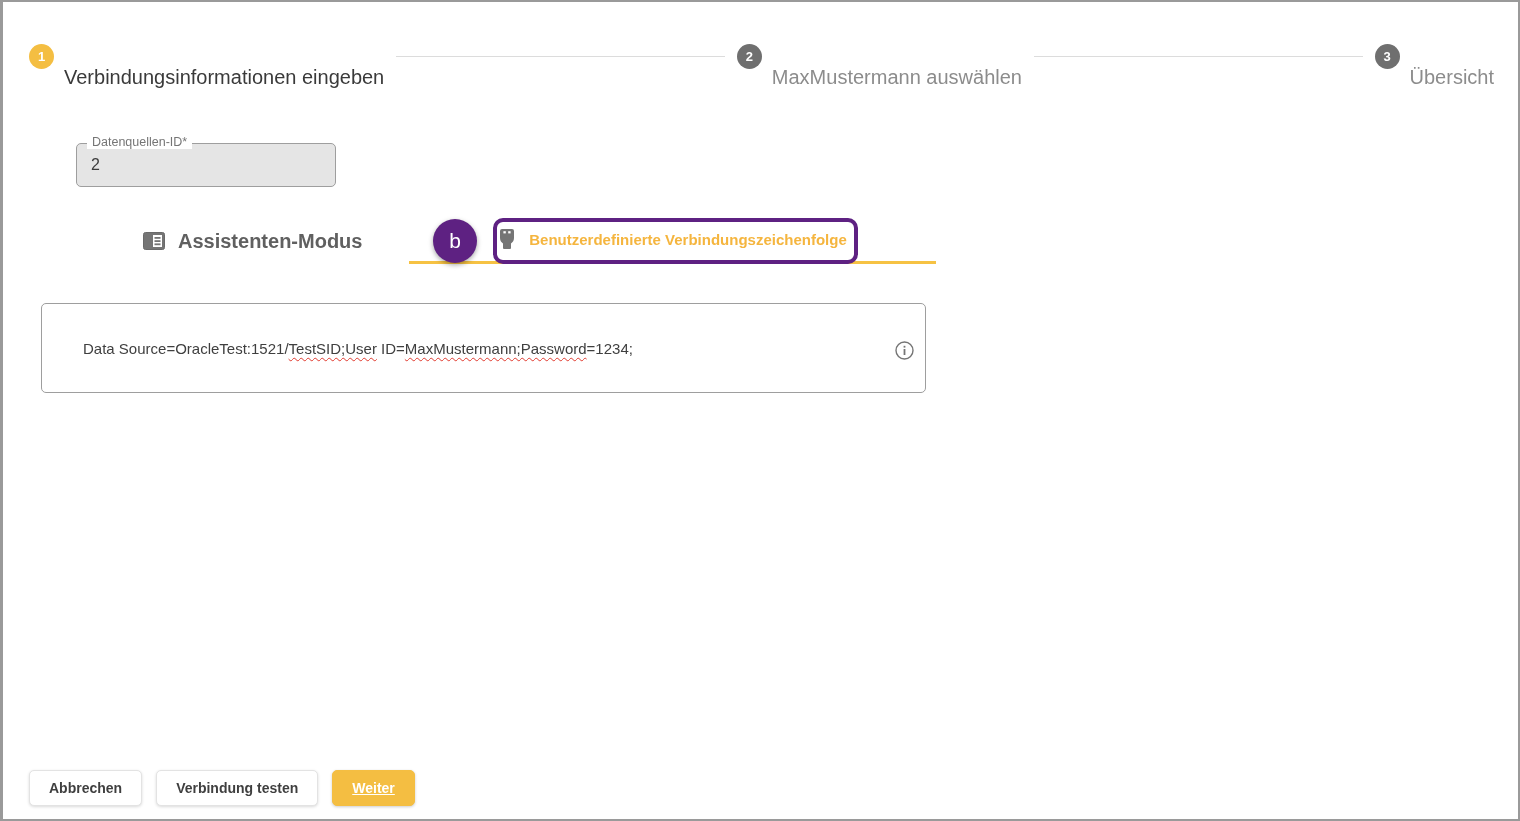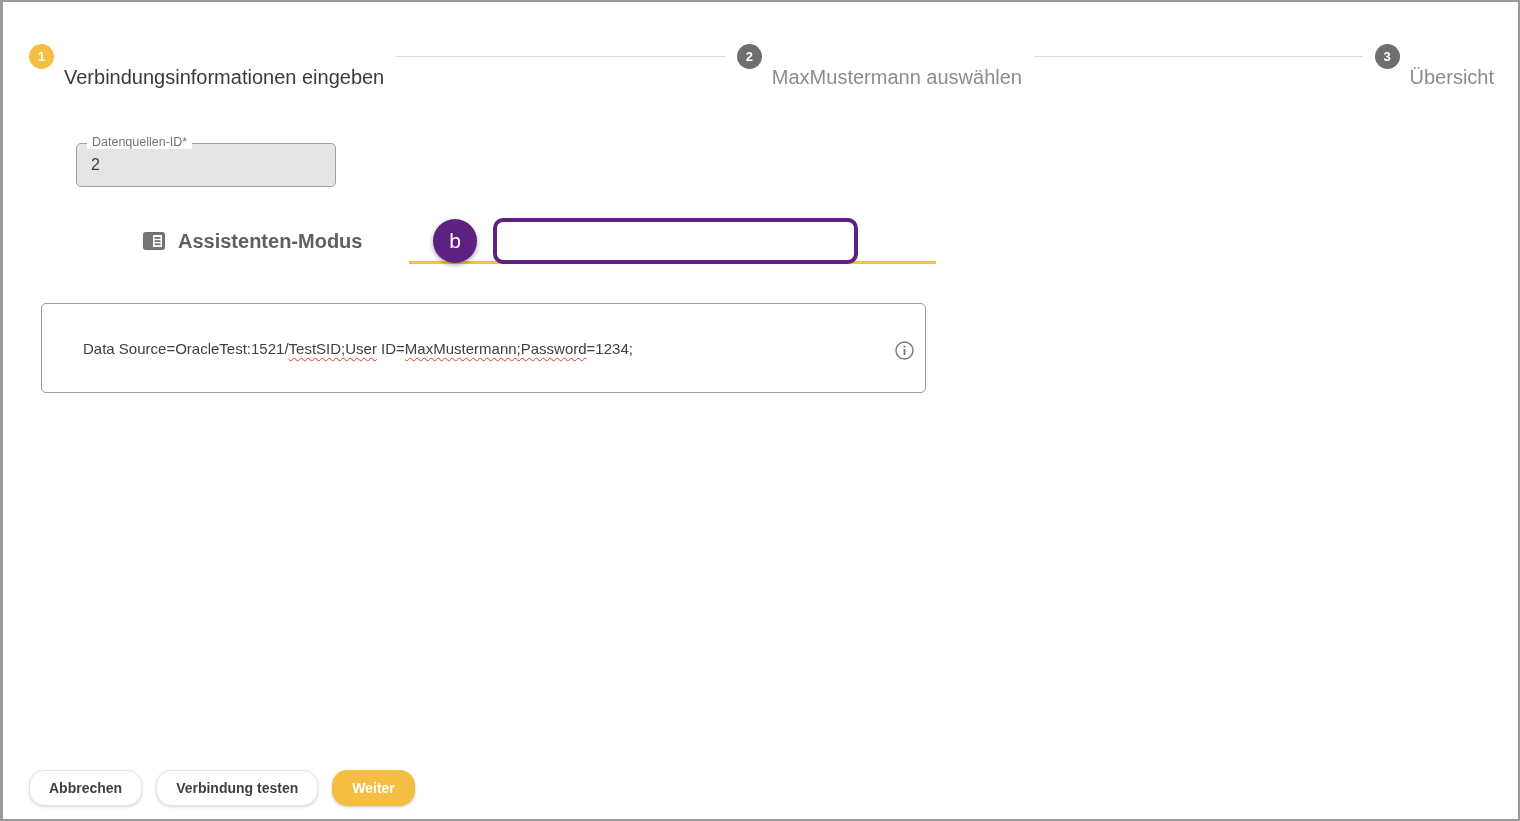--- a/index.html
+++ b/index.html
@@ -115,30 +115,31 @@
     font-size:14.5px; color:#2b2b2b;
   }
   .info-line a { color:#3b2fd6; text-decoration:underline; cursor:pointer; }
 
   
   .footer {
     position:absolute; left:26px; top:768px;
     display:flex; gap:14px; align-items:center;
   }
   .btn {
-    height:36px; padding:0 19px; border-radius:15px;
+    height:36px; padding:0 19px; border-radius:5px;
     font-family:"Liberation Sans", sans-serif;
     font-size:14px; font-weight:bold; cursor:pointer;
     display:flex; align-items:center; justify-content:center;
     border:1px solid #e3e3e3; background:#ffffff; color:#3f3f3f;
     box-shadow:0 1px 3px rgba(0,0,0,0.15);
   }
   .btn.primary {
     background:#f4be42; border-color:#f4be42; color:#ffffff;
     box-shadow:0 1px 3px rgba(0,0,0,0.2);
+    text-decoration:underline;
   }
 </style>
 </head>
 <body>
 
 <div class="frame">
 
   <div class="stepper">
     <div class="step">
       <div class="step-circle active">1</div>
@@ -168,20 +169,30 @@
         <rect x="0.5" y="0.5" width="21" height="17" rx="2" fill="#757575" stroke="#6a6a6a"></rect>
         <rect x="10" y="3" width="9" height="12" fill="#ffffff"></rect>
         <rect x="11.5" y="5" width="6" height="1.8" fill="#757575"></rect>
         <rect x="11.5" y="8.2" width="6" height="1.8" fill="#757575"></rect>
         <rect x="11.5" y="11.4" width="6" height="1.8" fill="#757575"></rect>
       </svg>
     </span>
     <span class="tab-label">Assistenten-Modus</span>
   </div>
 
+  <div class="tab-active">
+    <span style="display:flex;">
+      <svg width="18" height="22" viewBox="0 0 18 22">
+        <path d="M4 1 h10 a2 2 0 0 1 2 2 v7 c0 3 -1.6 4.4 -3 5.4 V20 a1 1 0 0 1 -1 1 H6 a1 1 0 0 1 -1 -1 v-4.6 C3.6 14.4 2 13 2 10 V3 a2 2 0 0 1 2 -2 z" fill="#757575"></path>
+        <rect x="5.4" y="3.2" width="2.4" height="2.2" fill="#ffffff"></rect>
+        <rect x="10.2" y="3.2" width="2.4" height="2.2" fill="#ffffff"></rect>
+      </svg>
+    </span>
+    <span class="tab-label">Benutzerdefinierte Verbindungszeichenfolge</span>
+  </div>
   <div class="tab-indicator"></div>
 
   <div class="annotation-box"></div>
   <div class="annotation-circle">b</div>
 
   <div class="conn-box">
     <div class="conn-text" role="textbox">
       <span>Data Source=OracleTest:1521/</span><span class="misspell">TestSID;User</span><span> ID=</span><span class="misspell">MaxMustermann;Password</span><span>=1234;</span>
     </div>
     <span class="conn-info-icon">

